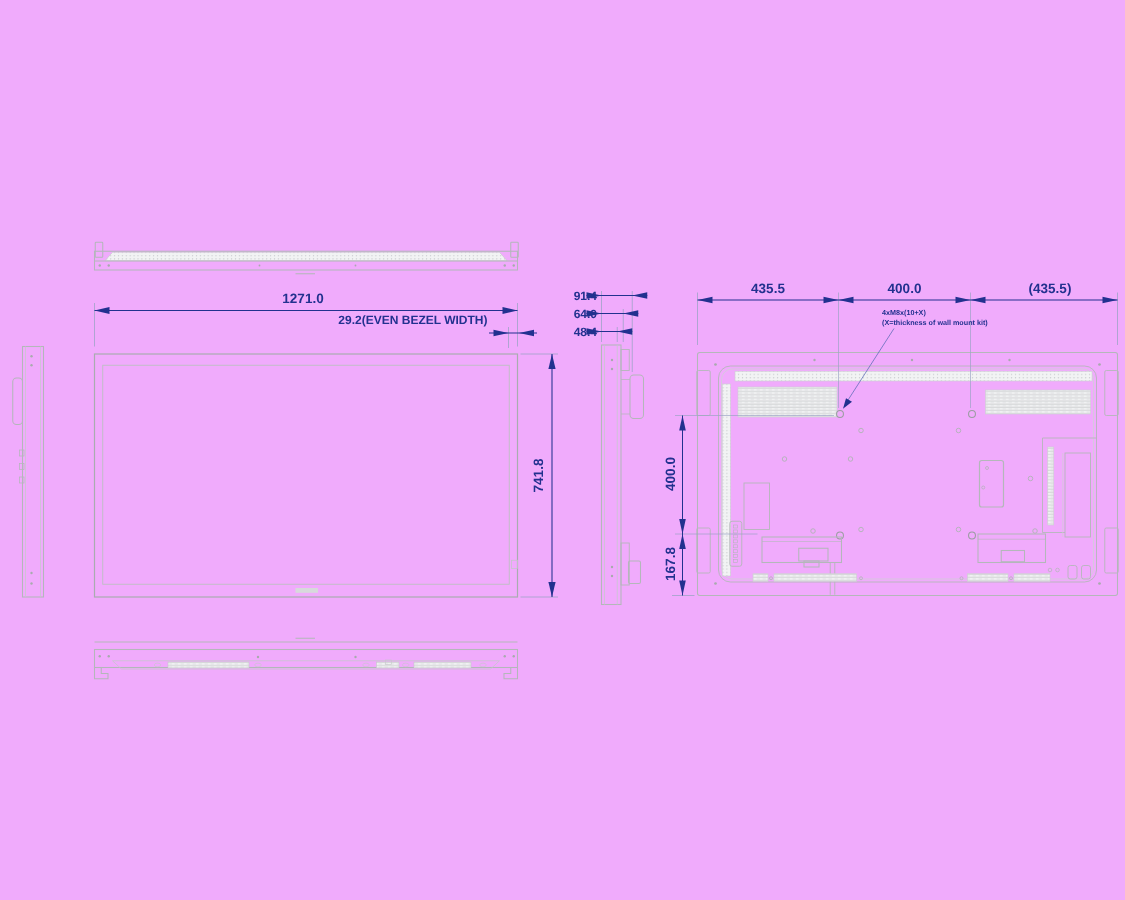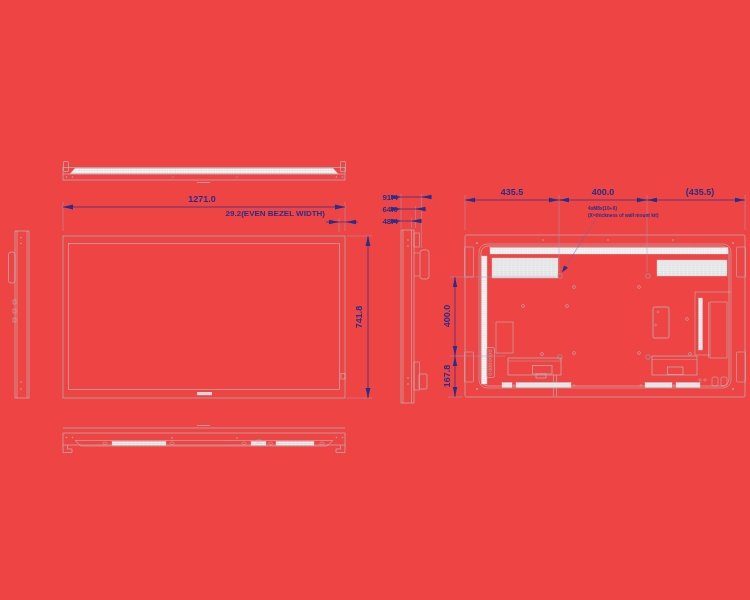--- a/index.html
+++ b/index.html
@@ -1,16 +1,16 @@
 <!DOCTYPE html>
 <html><head>
 <meta charset="utf-8">
 <style>
   html,body{margin:0;padding:0;background:#ffffff;}
-  .canvas{position:relative;width:750px;height:600px;background:#ef4444;overflow:hidden;
+  .canvas{position:relative;width:750px;height:600px;background:#f0abfc;overflow:hidden;
           font-family:"Liberation Sans", sans-serif;}
   svg text{font-family:"Liberation Sans", sans-serif;fill:#22318f;}
   .dimtxt{font-size:9px;font-weight:bold;}
   .dimtxt-s{font-size:8px;font-weight:bold;}
   .notetxt{font-size:4.8px;font-weight:bold;}
 </style>
 </head>
 <body>
 
 <div class="canvas">

